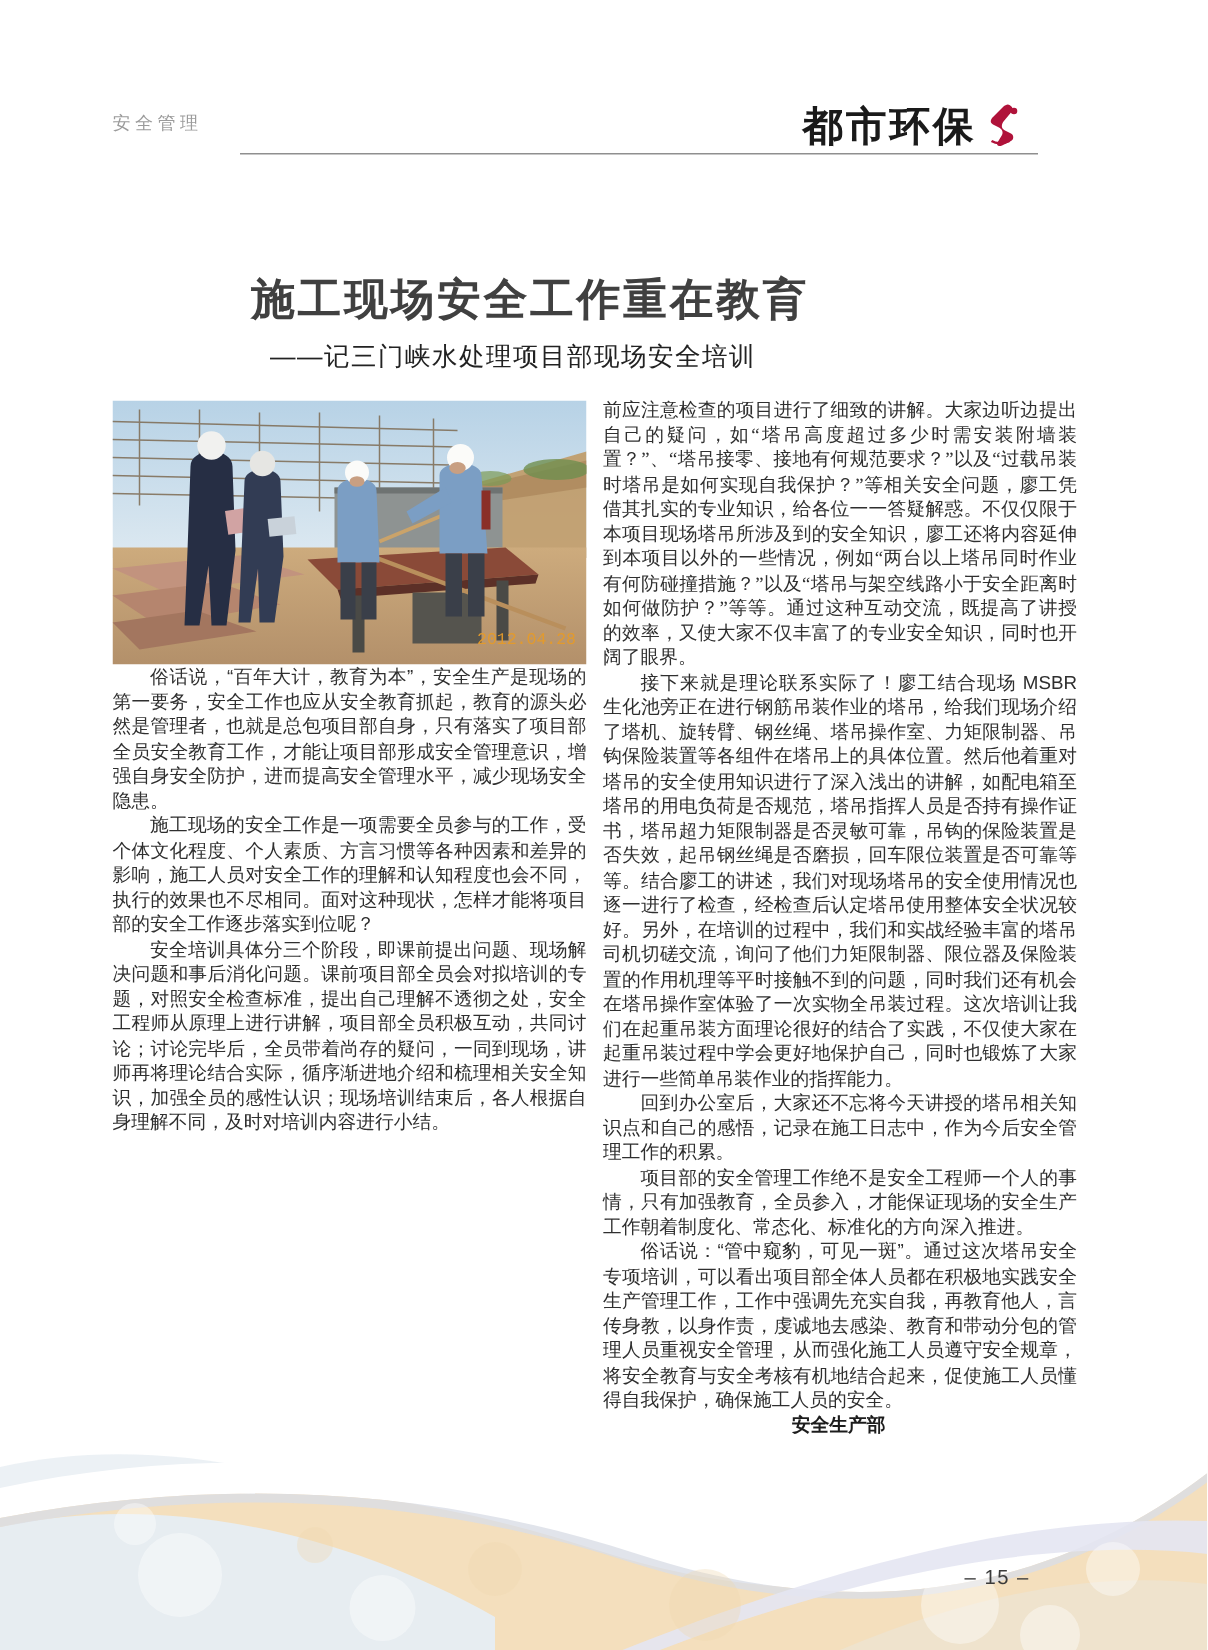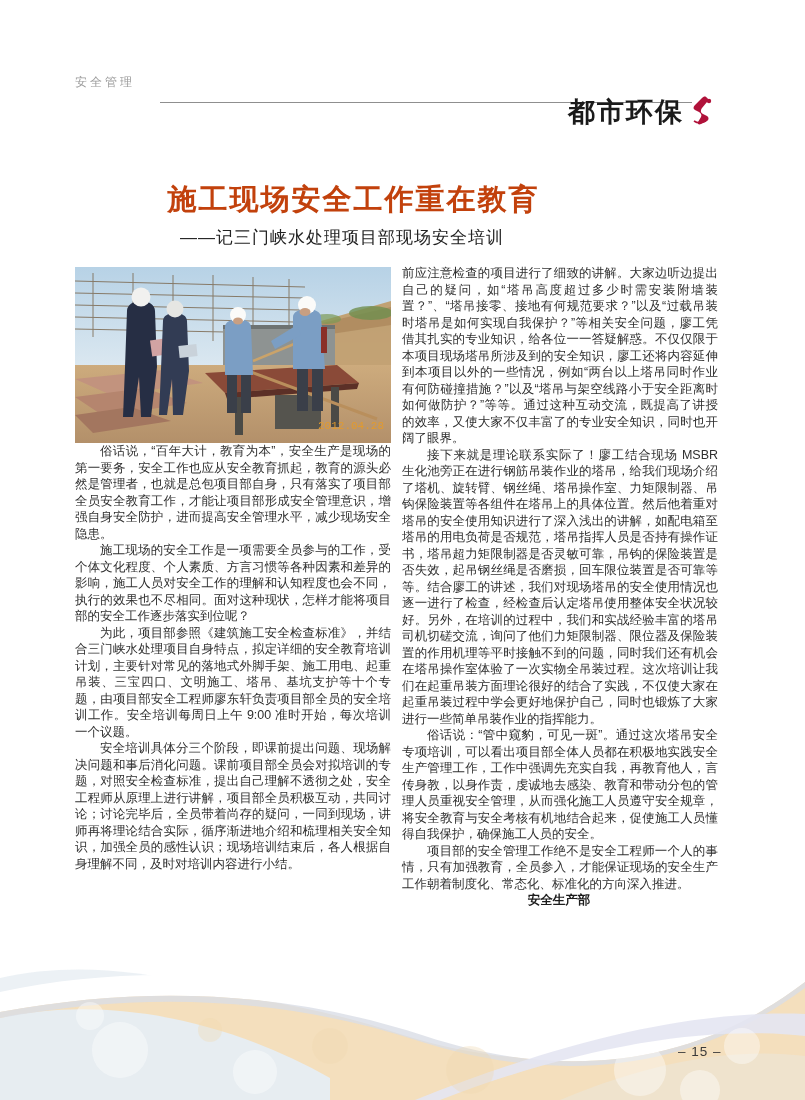--- a/index.html
+++ b/index.html
@@ -14,66 +14,66 @@
   
   .section-label{
     position:absolute;left:75px;top:74px;
     font-size:12px;color:#9b9b9b;letter-spacing:3px;
   }
   .header-rule{
     position:absolute;left:160px;top:102px;width:532px;height:1px;
     background:#8f8f8f;
   }
   .brand{
-    position:absolute;left:568px;top:66px;height:36px;
-    display:flex;align-items:center;margin-top:28px;
+    position:absolute;left:535px;top:66px;height:36px;
+    display:flex;align-items:flex-end;
   }
   .brand-text{
     font-family:"Liberation Serif","DejaVu Serif",serif;
     font-weight:700;font-size:27px;color:#1a1a1a;letter-spacing:2px;
   }
   .brand-mark{width:30px;height:34px;margin-left:2px;}
 
   
   .article-title{
     position:absolute;left:0;top:180px;width:707px;margin:0;
     text-align:center;
     font-family:Liberation Serif, serif;
-    font-weight:700;font-size:29px;color:#c2410c;letter-spacing:2px;
+    font-weight:700;font-size:29px;color:#404040;letter-spacing:2px;
   }
   .article-subtitle{
     position:absolute;left:0;top:226px;width:684px;margin:0;
     text-align:center;font-weight:400;
     font-size:17px;color:#222;letter-spacing:1px;
   }
 
   
   .col{position:absolute;top:267px;width:316px;z-index:2;}
   .col-left{left:75px;}
   .col-right{left:402px;top:265px;}
   .para{
     margin:0;font-size:12.5px;line-height:16.5px;
     text-align:justify;color:#2f2f2f;text-indent:2em;
   }
-  .para.noindent{text-indent:0;}
+  .para.noindent{text-indent:0;font-family:Liberation Serif, serif;}
   .photo-figure{margin:0;padding:0;}
   .photo-svg{display:block;width:316px;height:176px;}
   .photo-caption{
     margin:5px 0 7px 0;font-size:12.5px;font-weight:700;color:#1c1c1c;
     letter-spacing:0.5px;
   }
   .signature{
     margin:0;font-size:12.5px;line-height:16.5px;font-weight:700;
     text-align:center;color:#1c1c1c;padding-right:2px;
   }
 
   
   .footer-waves{position:absolute;left:0;top:950px;width:805px;height:150px;z-index:1;}
   .page-number{
-    position:absolute;left:678px;top:1044px;z-index:3;
+    position:absolute;left:643px;top:1044px;z-index:3;
     font-size:13.5px;color:#3a3a3a;letter-spacing:1px;
   }
 </style>
 </head>
 <body>
 
 <div class="page">
 
   <span class="section-label">安全管理</span>
   <div class="header-rule"></div>
@@ -162,31 +162,31 @@
         <circle cx="232" cy="38" r="9" fill="#fbfbf9"></circle>
         <ellipse cx="230" cy="45" rx="5.5" ry="4" fill="#c89f82"></ellipse>
         <rect x="246" y="60" width="6" height="26" fill="#8a2f28"></rect>
 
         <text x="243" y="162" font-size="11" fill="#e59b2a" opacity="0.95" font-family="Liberation Mono, monospace">2012.04.28</text>
       </svg>
     </figure>
     <div>
         <p class="para">俗话说，“百年大计，教育为本”，安全生产是现场的第一要务，安全工作也应从安全教育抓起，教育的源头必然是管理者，也就是总包项目部自身，只有落实了项目部全员安全教育工作，才能让项目部形成安全管理意识，增强自身安全防护，进而提高安全管理水平，减少现场安全隐患。</p>
         <p class="para">施工现场的安全工作是一项需要全员参与的工作，受个体文化程度、个人素质、方言习惯等各种因素和差异的影响，施工人员对安全工作的理解和认知程度也会不同，执行的效果也不尽相同。面对这种现状，怎样才能将项目部的安全工作逐步落实到位呢？</p>
-        <p class="para">为此，项目部参照《建筑施工安全检查标准》，并结合三门峡水处理项目自身特点，拟定详细的安全教育培训计划，主要针对常见的落地式外脚手架、施工用电、起重吊装、三宝四口、文明施工、塔吊、基坑支护等十个专题，由项目部安全工程师廖东轩负责项目部全员的安全培训工作。安全培训每周日上午 9:00 准时开始，每次培训一个议题。</p>
         <p class="para">安全培训具体分三个阶段，即课前提出问题、现场解决问题和事后消化问题。课前项目部全员会对拟培训的专题，对照安全检查标准，提出自己理解不透彻之处，安全工程师从原理上进行讲解，项目部全员积极互动，共同讨论；讨论完毕后，全员带着尚存的疑问，一同到现场，讲师再将理论结合实际，循序渐进地介绍和梳理相关安全知识，加强全员的感性认识；现场培训结束后，各人根据自身理解不同，及时对培训内容进行小结。</p>
       </div>
   </div>
 
   <div class="col col-right">
     <div>
         <p class="para noindent">前应注意检查的项目进行了细致的讲解。大家边听边提出自己的疑问，如“塔吊高度超过多少时需安装附墙装置？”、“塔吊接零、接地有何规范要求？”以及“过载吊装时塔吊是如何实现自我保护？”等相关安全问题，廖工凭借其扎实的专业知识，给各位一一答疑解惑。不仅仅限于本项目现场塔吊所涉及到的安全知识，廖工还将内容延伸到本项目以外的一些情况，例如“两台以上塔吊同时作业有何防碰撞措施？”以及“塔吊与架空线路小于安全距离时如何做防护？”等等。通过这种互动交流，既提高了讲授的效率，又使大家不仅丰富了的专业安全知识，同时也开阔了眼界。</p>
         <p class="para">接下来就是理论联系实际了！廖工结合现场 MSBR 生化池旁正在进行钢筋吊装作业的塔吊，给我们现场介绍了塔机、旋转臂、钢丝绳、塔吊操作室、力矩限制器、吊钩保险装置等各组件在塔吊上的具体位置。然后他着重对塔吊的安全使用知识进行了深入浅出的讲解，如配电箱至塔吊的用电负荷是否规范，塔吊指挥人员是否持有操作证书，塔吊超力矩限制器是否灵敏可靠，吊钩的保险装置是否失效，起吊钢丝绳是否磨损，回车限位装置是否可靠等等。结合廖工的讲述，我们对现场塔吊的安全使用情况也逐一进行了检查，经检查后认定塔吊使用整体安全状况较好。另外，在培训的过程中，我们和实战经验丰富的塔吊司机切磋交流，询问了他们力矩限制器、限位器及保险装置的作用机理等平时接触不到的问题，同时我们还有机会在塔吊操作室体验了一次实物全吊装过程。这次培训让我们在起重吊装方面理论很好的结合了实践，不仅使大家在起重吊装过程中学会更好地保护自己，同时也锻炼了大家进行一些简单吊装作业的指挥能力。</p>
+        <p class="para">回到办公室后，大家还不忘将今天讲授的塔吊相关知识点和自己的感悟，记录在施工日志中，作为今后安全管理工作的积累。</p>
+        <p class="para">项目部的安全管理工作绝不是安全工程师一个人的事情，只有加强教育，全员参入，才能保证现场的安全生产工作朝着制度化、常态化、标准化的方向深入推进。</p>
         <p class="para">俗话说：“管中窥豹，可见一斑”。通过这次塔吊安全专项培训，可以看出项目部全体人员都在积极地实践安全生产管理工作，工作中强调先充实自我，再教育他人，言传身教，以身作责，虔诚地去感染、教育和带动分包的管理人员重视安全管理，从而强化施工人员遵守安全规章，将安全教育与安全考核有机地结合起来，促使施工人员懂得自我保护，确保施工人员的安全。</p>
-        <p class="para">项目部的安全管理工作绝不是安全工程师一个人的事情，只有加强教育，全员参入，才能保证现场的安全生产工作朝着制度化、常态化、标准化的方向深入推进。</p>
       </div>
     <p class="signature">安全生产部</p>
   </div>
 
   <svg class="footer-waves" viewBox="0 0 805 150" preserveAspectRatio="none">
 
     <path d="M0,28 C60,14 130,18 190,34 C130,46 60,48 0,44 Z" fill="#dfe7ee" opacity="0.6"></path>
 
     <path d="M0,60 C130,30 260,38 400,84 C545,130 670,112 805,20 L805,150 L0,150 Z" fill="#f4dfbd"></path>
 

